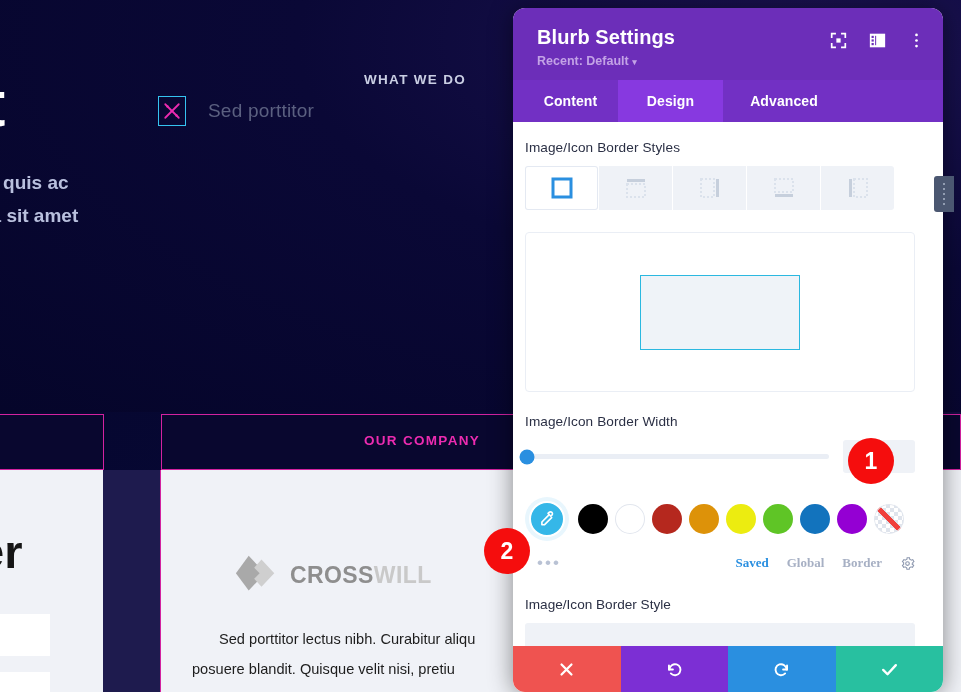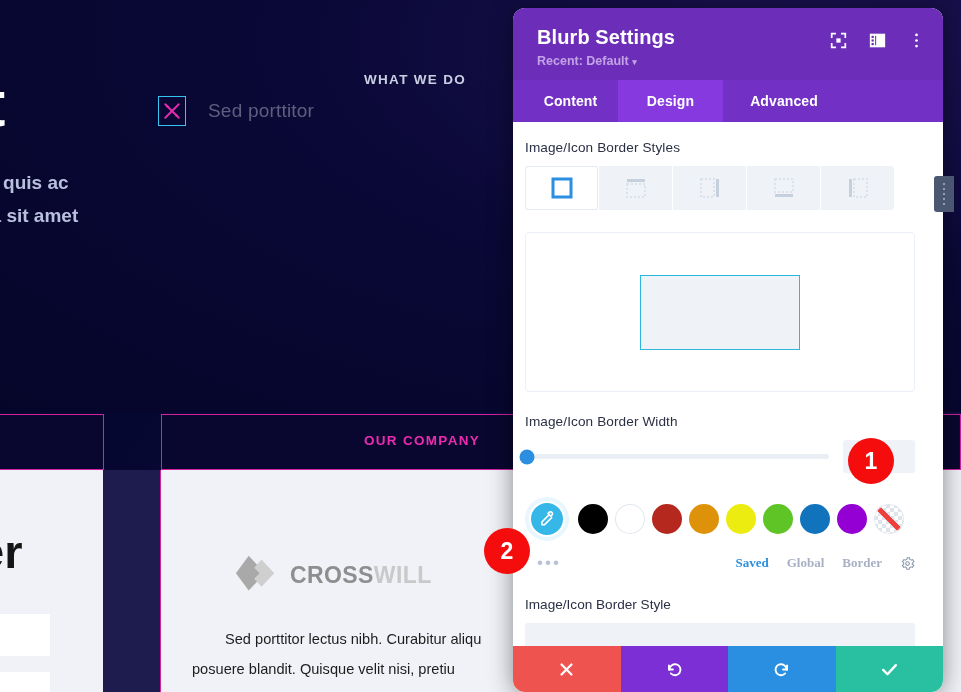--- a/index.html
+++ b/index.html
@@ -78,21 +78,21 @@
   
   .logo-wrap { position: absolute; left: 234px; top: 554px; display: flex; align-items: center; gap: 12px; }
   .logo-mark { width: 44px; height: 42px; }
   .logo-text { font-size: 23px; font-weight: bold; letter-spacing: .4px; }
   .logo-text .t1 { color: #8e8e8e; margin-top: 40px; }
   .logo-text .t2 { color: #c9c9c9; }
 
   .body-line {
     position: absolute; font-size: 14.6px; color: #1d1d1d; white-space: nowrap;
   }
-  .bl1 { left: 225px; top: 631px; }
+  .bl1 { left: 219px; top: 631px; }
   .bl2 { left: 192px; top: 661px; }
 
   
   .panel {
     position: absolute; left: 513px; top: 8px;
     width: 430px; height: 684px;
     background: #ffffff;
     box-shadow: 0 2px 24px rgba(0,0,0,.45);
     display: flex; flex-direction: column;
     overflow: hidden;

